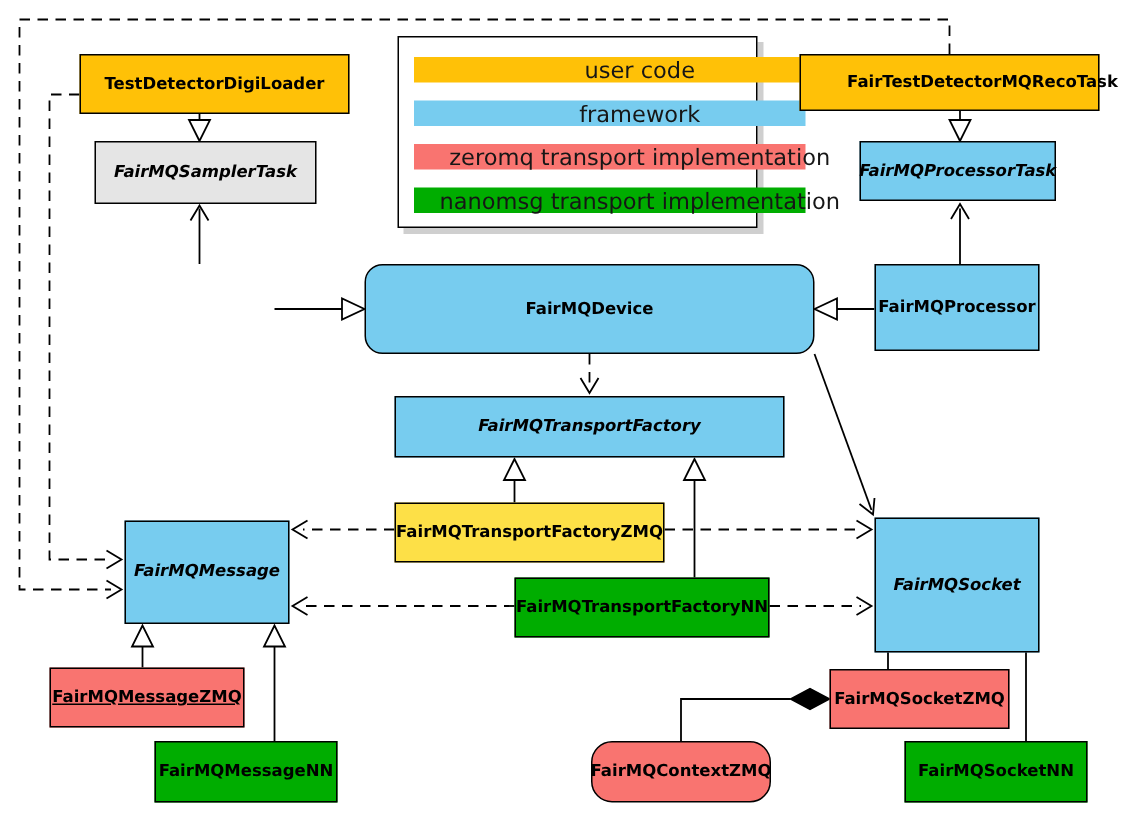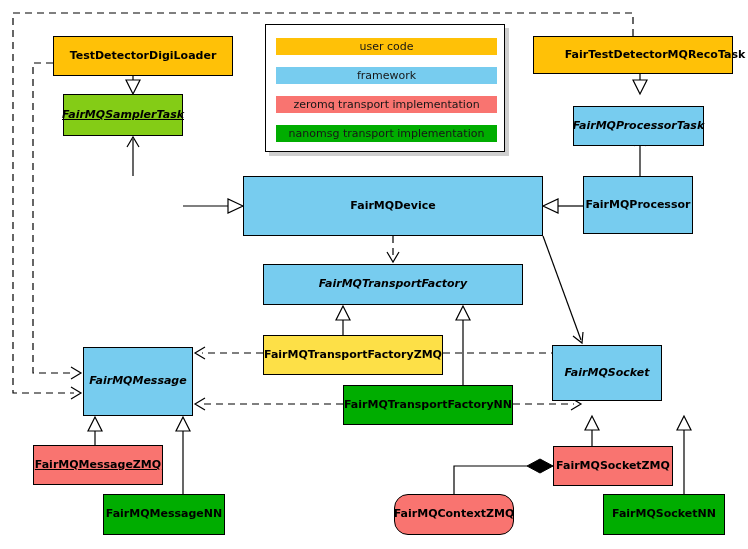--- a/index.html
+++ b/index.html
@@ -22,22 +22,23 @@
   .abstract{font-style:italic;}
   #legend{
     position:absolute;left:265px;top:24px;width:240px;height:128px;
     box-sizing:border-box;border:1.5px solid #000;background:#fff;
     box-shadow:4px 4px 0 #cfcfcf;
     padding:13px 10px 0 10px;
   }
   .legend-item{
     width:221px;height:17px;margin-bottom:12px;
     display:flex;align-items:center;justify-content:center;
-    font-size:11px;font-weight:normal;color:#161616;
+    font-size:15px;font-weight:normal;color:#161616;
     white-space:nowrap;
+    padding-left:40px;
   }
   #edges{position:absolute;left:0;top:0;pointer-events:none;}
   #edges line,#edges path,#edges polyline{stroke:#000;stroke-width:1.2;fill:none;}
   #edges .dash{stroke-dasharray:7,5;}
   #edges polygon.tri{fill:#fff;stroke:#000;stroke-width:1.2;}
   #edges polygon.diamond{fill:#000;stroke:#000;stroke-width:1;}
 </style>
 </head>
 <body>
 
@@ -155,38 +156,38 @@
     <div class="legend-item" style="background-color: rgb(255, 193, 7);">user code</div>
     <div class="legend-item" style="background-color: rgb(119, 204, 239);">framework</div>
     <div class="legend-item" style="background-color: rgb(249, 116, 112);">zeromq transport implementation</div>
     <div class="legend-item" style="background-color: rgb(0, 173, 0);">nanomsg transport implementation</div>
   </div>
 
   <div class="node" style="left: 53px; top: 36px; width: 180px; height: 40px; background-color: rgb(255, 193, 7);">TestDetectorDigiLoader</div>
 
   <div class="node" style="left: 533px; top: 36px; width: 200px; height: 38px; background-color: rgb(255, 193, 7); padding-left: 44px;">FairTestDetectorMQRecoTask</div>
 
-  <div class="node abstract" style="left: 63px; top: 94px; width: 120px; height: 42px; background-color: #84cc16; text-decoration: underline;">FairMQSamplerTask</div>
+  <div class="node abstract" style="left: 63px; top: 94px; width: 148px; height: 42px; background-color: #e5e5e5;">FairMQSamplerTask</div>
 
-  <div class="node abstract" style="left: 573px; top: 106px; width: 131px; height: 40px; background-color: rgb(119, 204, 239);">FairMQProcessorTask</div>
+  <div class="node abstract" style="left: 573px; top: 94px; width: 131px; height: 40px; background-color: rgb(119, 204, 239);">FairMQProcessorTask</div>
 
 
-  <div class="node" style="left: 243px; top: 176px; width: 300px; height: 60px; background-color: rgb(119, 204, 239);">FairMQDevice</div>
+  <div class="node" style="left: 243px; top: 176px; width: 300px; height: 60px; background-color: rgb(119, 204, 239); border-radius: 12px;">FairMQDevice</div>
 
   <div class="node" style="left: 583px; top: 176px; width: 110px; height: 58px; background-color: rgb(119, 204, 239);">FairMQProcessor</div>
 
   <div class="node abstract" style="left: 263px; top: 264px; width: 260px; height: 41px; background-color: rgb(119, 204, 239);">FairMQTransportFactory</div>
 
   <div class="node" style="left: 263px; top: 335px; width: 180px; height: 40px; background-color: #fde047;">FairMQTransportFactoryZMQ</div>
 
   <div class="node" style="left: 343px; top: 385px; width: 170px; height: 40px; background-color: rgb(0, 173, 0);">FairMQTransportFactoryNN</div>
 
   <div class="node abstract" style="left: 83px; top: 347px; width: 110px; height: 69px; background-color: rgb(119, 204, 239);">FairMQMessage</div>
 
-  <div class="node abstract" style="left: 552px; top: 345px; width: 110px; height: 56px; background-color: rgb(119, 204, 239); text-align: right;">FairMQSocket</div>
+  <div class="node abstract" style="left: 583px; top: 345px; width: 110px; height: 90px; background-color: rgb(119, 204, 239); text-align: right;">FairMQSocket</div>
 
   <div class="node" style="left: 33px; top: 445px; width: 130px; height: 40px; background-color: rgb(249, 116, 112); text-decoration: underline;">FairMQMessageZMQ</div>
 
   <div class="node" style="left: 103px; top: 494px; width: 122px; height: 41px; background-color: rgb(0, 173, 0);">FairMQMessageNN</div>
 
   <div class="node" style="left: 553px; top: 446px; width: 120px; height: 40px; background-color: rgb(249, 116, 112);">FairMQSocketZMQ</div>
 
   <div class="node" style="left: 394px; top: 494px; width: 120px; height: 41px; background-color: rgb(249, 116, 112); border-radius: 14px;">FairMQContextZMQ</div>
 
   <div class="node" style="left: 603px; top: 494px; width: 122px; height: 41px; background-color: rgb(0, 173, 0);">FairMQSocketNN</div>

